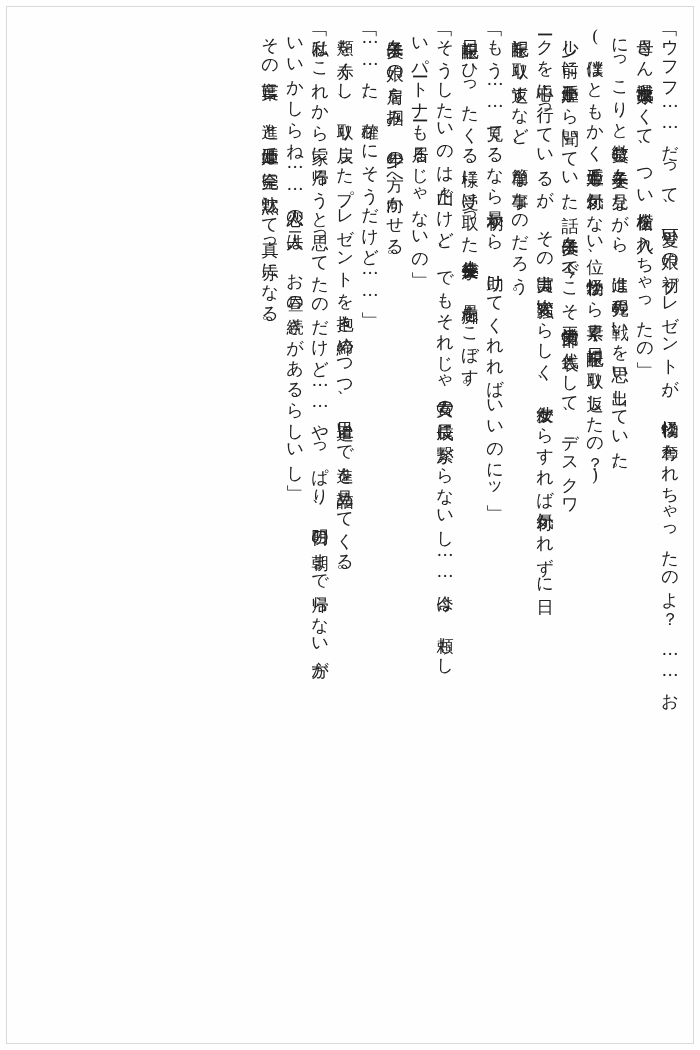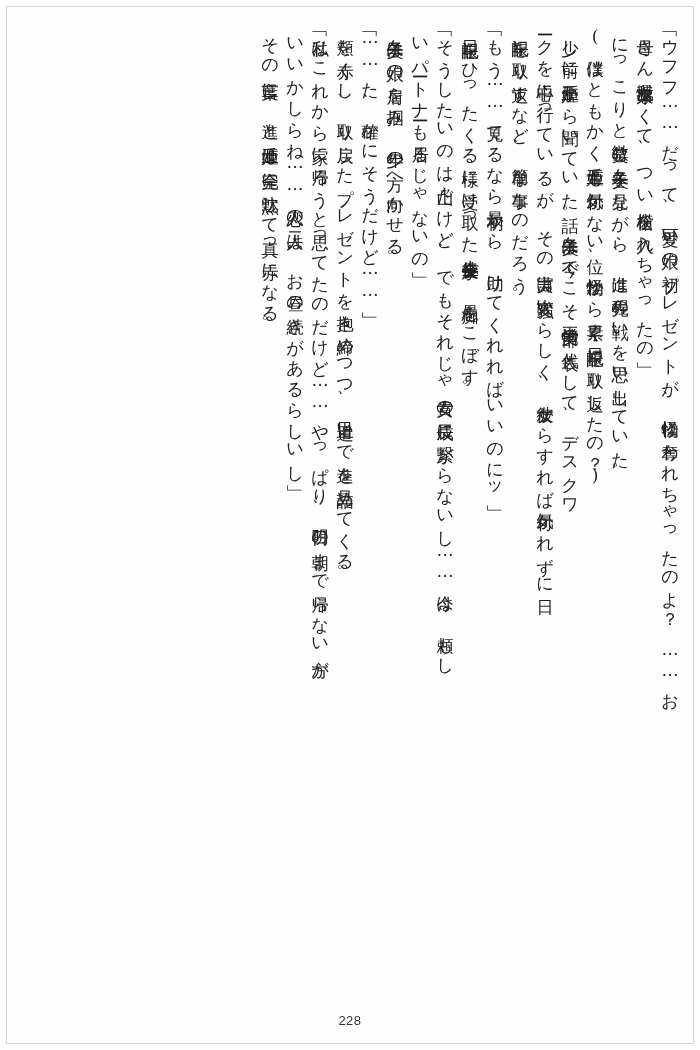--- a/index.html
+++ b/index.html
@@ -94,14 +94,13 @@
     <div class="line">「そうしたいのは山々だけど、でもそれじゃ貴女の成長に繋がらないし……今は、頼もし</div>
     <div class="line">いパートナーも居るじゃないの」</div>
     <div class="line">久美子は娘の肩を掴み、少年の方へ向かせる。</div>
     <div class="line">「……た、確かにそうだけど……」</div>
     <div class="line">頬を赤くし、取り戻したプレゼントを抱き締めつつ、上目遣いで進を見詰めてくる。</div>
     <div class="line">「私はこれから家に帰ろうと思ってたのだけど……やっぱり、明日の朝まで帰らない方が</div>
     <div class="line">いいかしらね……恋人の二人は、お昼の続きがあるらしいし」</div>
     <div class="line">その言葉に、進と千亜姫は完全に沈黙して真っ赤になる。</div>
   </div>
 
-  <div class="page-number">228</div>
 </div>
 
 </body></html>

